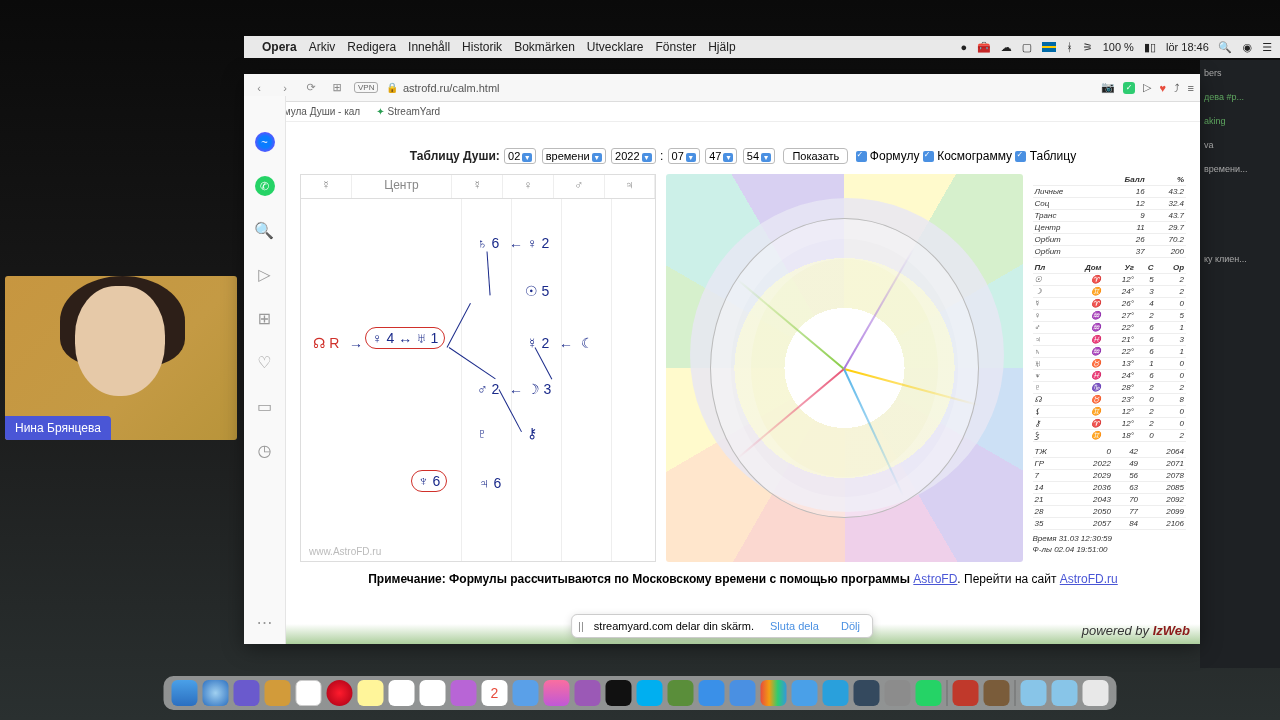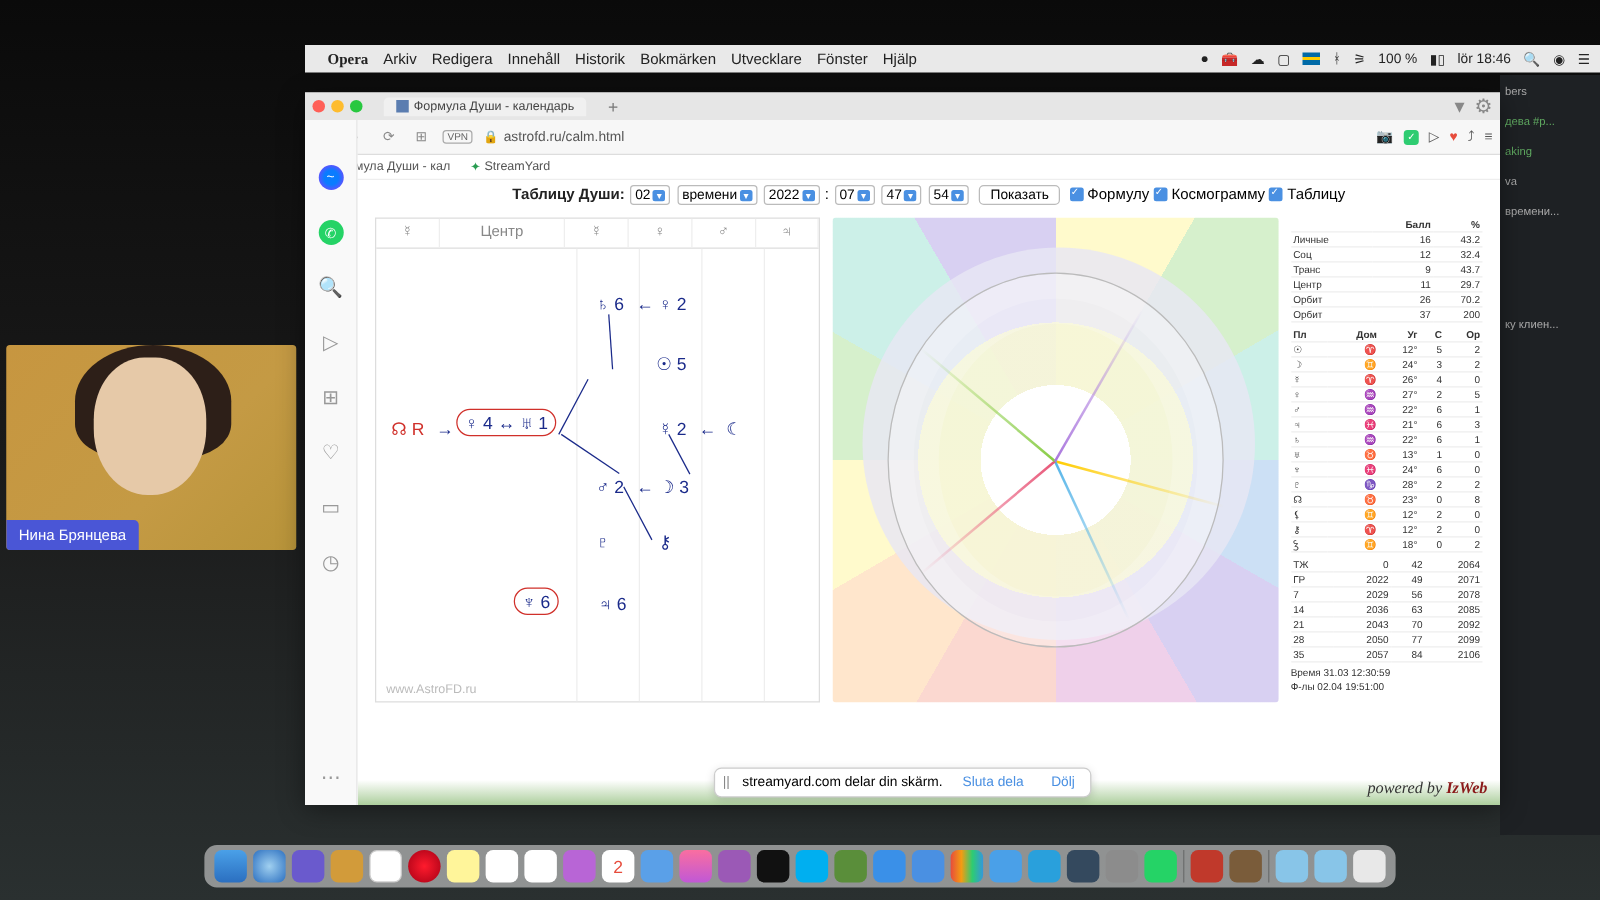--- a/index.html
+++ b/index.html
@@ -7,21 +7,21 @@
 .dark-bg { position: absolute; inset: 0; background: linear-gradient(to bottom, #0a0a0a 0%, #1a1a1a 50%, #2a3030 100%); }
 
 
 .webcam { position: absolute; left: 5px; top: 276px; width: 232px; height: 164px; background: linear-gradient(135deg, #c79640 0%, #c49a44 60%, #b8943a 100%); border-radius: 3px; overflow: hidden; z-index: 5; }
 .webcam .face { position: absolute; left: 70px; top: 10px; width: 90px; height: 110px; background: #e6c9a8; border-radius: 45% 45% 48% 48%; }
 .webcam .hair { position: absolute; left: 55px; top: 0; width: 125px; height: 90px; background: #2d1f18; border-radius: 50% 50% 30% 30%; }
 .webcam .name-tag { position: absolute; left: 0; bottom: 0; background: #4a56d6; color: #fff; font-size: 12px; padding: 5px 10px; border-radius: 0 4px 0 0; }
 .menubar { position: absolute; left: 244px; top: 36px; width: 1036px; height: 22px; background: rgba(245,245,245,0.95); display: flex; align-items: center; padding: 0 8px; font-size: 12px; color: #222; z-index: 10; }
 .menubar .apple { font-size: 14px; margin-right: 10px; }
 .menubar .mi { margin-right: 12px; }
-.menubar .mi.bold { font-weight: 600; font-family: Liberation Serif, serif; }
+.menubar .mi.bold { font-weight: 600; }
 .menubar .right { margin-left: auto; display: flex; gap: 10px; align-items: center; font-size: 11px; }
 .flag { width: 14px; height: 10px; background: linear-gradient(to bottom, #006aa7 0 40%, #fecc00 40% 60%, #006aa7 60% 100%); display: inline-block; }
 
 
 .browser { position: absolute; left: 244px; top: 74px; width: 956px; height: 570px; background: #fff; box-shadow: 0 4px 20px rgba(0,0,0,0.4); z-index: 8; }
 .tabbar { height: 22px; background: #e6e6e6; display: flex; align-items: center; padding-left: 6px; gap: 5px; }
 .dot { width: 10px; height: 10px; border-radius: 50%; }
 .dot.r { background: #ff5f57; } .dot.y { background: #febc2e; } .dot.g { background: #28c840; }
 .tab { margin-left: 12px; background: #f0f0f0; border-radius: 4px 4px 0 0; padding: 2px 10px; font-size: 10px; display: flex; align-items: center; gap: 4px; color: #444; }
 .favicon { width: 10px; height: 10px; background: #5b7db0; }
@@ -72,29 +72,29 @@
   conic-gradient(from 0deg, #fffacc 0 8.3%, #d6f0cc 8.3% 16.6%, #ccf0e8 16.6% 25%, #cce0f5 25% 33.3%, #d8d0f2 33.3% 41.6%, #efd0ea 41.6% 50%, #fbd8d0 50% 58.3%, #ffe6cc 58.3% 66.6%, #fffacc 66.6% 75%, #d6f0cc 75% 83.3%, #ccf0e8 83.3% 91.6%, #d8d0f2 91.6% 100%); border-radius: 3px; }
 .wheel-inner { position: absolute; left: 24px; top: 24px; width: 314px; height: 314px; border-radius: 50%; background: #e8e6f4; opacity: 0.82; }
 .wheel-rings { position: absolute; inset: 44px; border-radius: 50%; border: 1px solid #bbb; background: radial-gradient(circle, #fff 0 30%, rgba(255,255,200,0.6) 30% 55%, transparent 55%); box-shadow: inset 0 0 0 20px rgba(255,255,255,0.2), inset 0 0 0 40px rgba(255,255,255,0.2); }
 .ray { position: absolute; left: 50%; top: 50%; width: 140px; height: 2px; transform-origin: left center; }
 .ray.r1 { background: linear-gradient(to right, #ffcc00, transparent); transform: rotate(15deg); }
 .ray.r2 { background: linear-gradient(to right, #55b4e8, transparent); transform: rotate(65deg); }
 .ray.r3 { background: linear-gradient(to right, #e85577, transparent); transform: rotate(140deg); }
 .ray.r4 { background: linear-gradient(to right, #88cc44, transparent); transform: rotate(220deg); }
 .ray.r5 { background: linear-gradient(to right, #aa77dd, transparent); transform: rotate(300deg); }
 
-.stats { width: 156px; font-size: 8px; line-height: 11px; color: #333; }
+.stats { width: 156px; font-size: 8px; line-height: 11px; color: #333; font-style: italic; }
 .stats table { width: 100%; border-collapse: collapse; }
 .stats td { padding: 0 2px; border-bottom: 1px solid #eee; text-align: right; }
 .stats td:first-child { text-align: left; }
 .stats .hdr td { font-weight: 600; }
 
 .footer-note { text-align: center; font-size: 12px; padding: 4px; color: #000; }
 .footer-note a { color: #4a56d6; text-decoration: underline; }
-.powered { position: absolute; right: 10px; bottom: 6px; font-style: italic; font-size: 13px; color: #333; font-family: Liberation Serif, serif; }
+.powered { position: absolute; right: 10px; bottom: 6px; font-style: italic; font-size: 13px; color: #333; }
 .powered b { color: #8b1a1a; }
 .grass { position: absolute; left: 0; right: 0; bottom: 0; height: 20px; background: linear-gradient(to top, #5a9e3a 0%, transparent 100%); opacity: 0.5; }
 
 
 .sharebar { position: absolute; left: 50%; transform: translateX(-50%); bottom: 6px; background: #fff; border: 1px solid #ccc; border-radius: 6px; box-shadow: 0 2px 8px rgba(0,0,0,0.15); display: flex; align-items: center; font-size: 11px; padding: 3px 6px; gap: 10px; z-index: 15; }
 .sharebar .sbtn { color: #4a90e2; padding: 2px 6px; }
 
 
 .dock { position: absolute; left: 50%; transform: translateX(-50%); bottom: 10px; background: rgba(230,230,230,0.55); border-radius: 10px; padding: 4px 8px; display: flex; gap: 5px; z-index: 20; }
 .dock-ico { width: 26px; height: 26px; border-radius: 6px; }
@@ -151,34 +151,20 @@
   <div class="side-ico">🔍</div>
   <div class="side-ico">▷</div>
   <div class="side-ico">⊞</div>
   <div class="side-ico">♡</div>
   <div class="side-ico">▭</div>
   <div class="side-ico">◷</div>
   <div class="side-ico" style="margin-top:auto;margin-bottom:12px">⋯</div>
 </div>
 
 <div class="browser">
-  <div class="tabbar">
-    <div class="dot r"></div>
-    <div class="dot y"></div>
-    <div class="dot g"></div>
-    <div class="tab">
-      <span class="favicon"></span>
-      <span>Формула Души - календарь</span>
-    </div>
-    <div class="newtab">+</div>
-    <div style="margin-left:auto;display:flex;gap:8px;color:#888;padding-right:6px">
-      <span>▾</span>
-      <span>⚙</span>
-    </div>
-  </div>
 
   <div class="addrbar">
     <div class="nav-btn">‹</div>
     <div class="nav-btn">›</div>
     <div class="nav-btn">⟳</div>
     <div class="nav-btn">⊞</div>
     <div class="vpn">VPN</div>
     <div class="url">
       <span class="lock">🔒</span>
       <span>astrofd.ru/calm.html</span>
@@ -472,20 +458,23 @@
                 <td>2106</td>
               </tr>
         </tbody>
           </table>
         <div style="margin-top:3px">Время 31.03 12:30:59</div>
         <div>Ф-лы 02.04 19:51:00</div>
       </div>
     </div>
 
     <div class="footer-note">
+      <div>
+        <b>Примечание: Формулы рассчитываются по Московскому времени с помощью программы </b><a href="#">AstroFD</a><span>. Перейти на сайт </span><a href="#">AstroFD.ru</a>
+      </div>
     </div>
     <div class="grass"></div>
     <div class="powered"><span>powered by </span><b>IzWeb</b></div>
   </div>
 
   <div class="sharebar">
     <span style="color:#888">||</span>
     <span>streamyard.com delar din skärm.</span>
     <span class="sbtn">Sluta dela</span>
     <span class="sbtn">Dölj</span>

